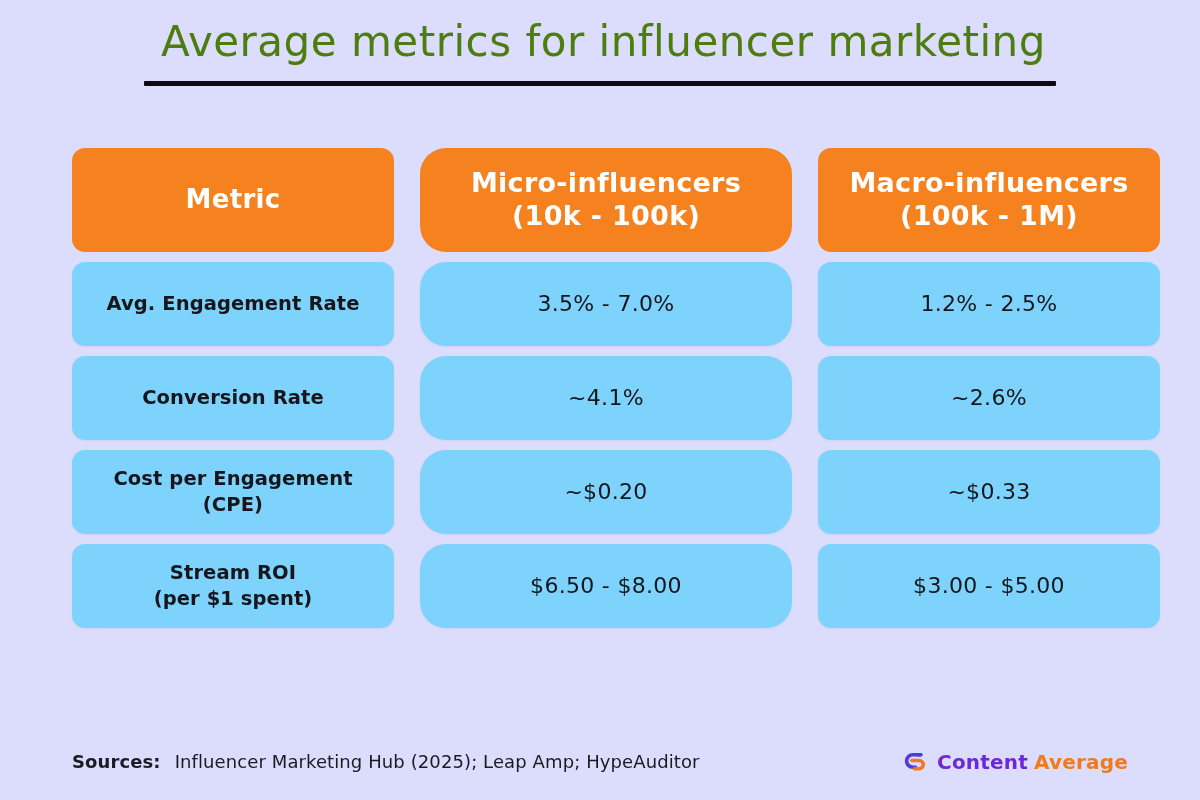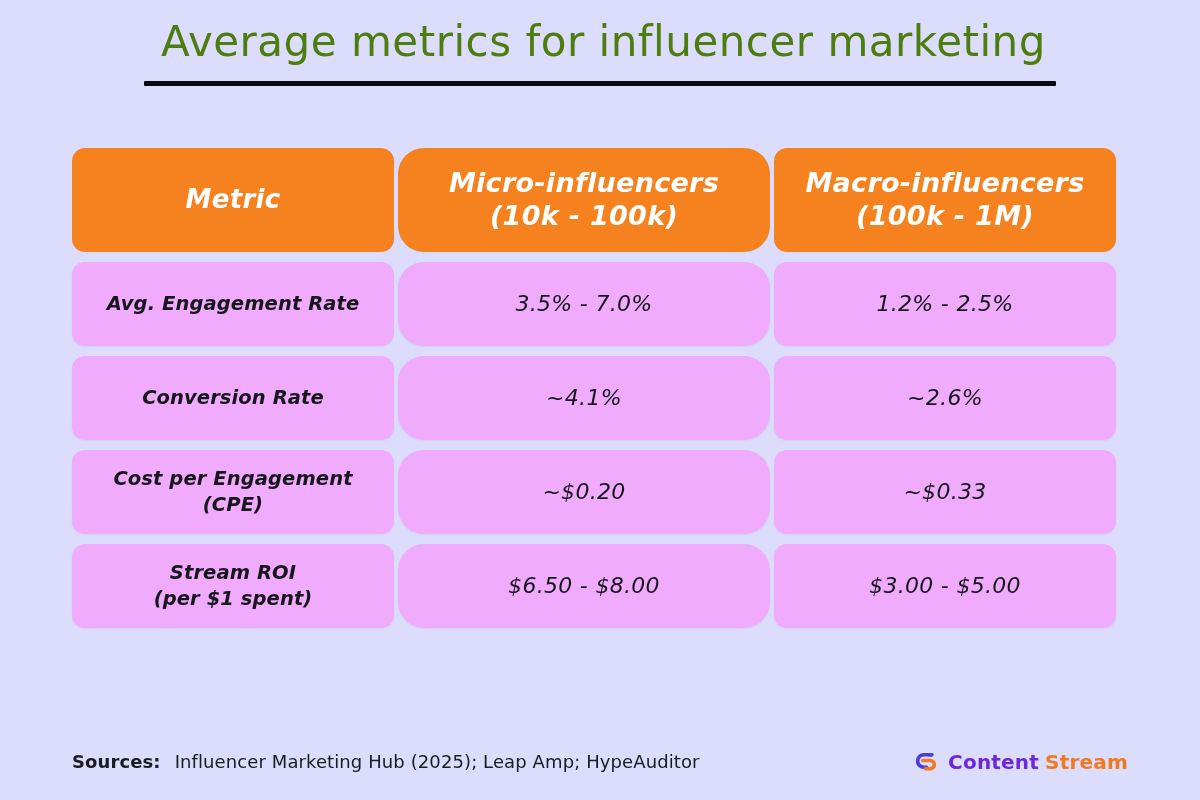--- a/index.html
+++ b/index.html
@@ -57,23 +57,22 @@
     margin: 0 auto;
     margin-top: 62px;
     width: 1056px;
     display: flex;
     flex-direction: column;
     gap: 10px;
   }
 
   .row {
     display: flex;
-    gap: 4px;
+    gap: 26px;
     width: 100%;
-    font-style: italic;
   }
 
   .cell {
     display: flex;
     align-items: center;
     justify-content: center;
     text-align: center;
     border-radius: 13px;
     padding: 6px 14px;
   }
@@ -92,21 +91,21 @@
     line-height: 1.22;
     letter-spacing: 0.3px;
   }
 
   .row-header .col-metric { font-size: 26px; }
 
   .hdr-line2 { display: block; }
 
   
   .row-data .cell {
-    background: #f0abfc;
+    background: #7dd3fc;
     height: 84px;
     color: #16161c;
     box-shadow: 0 1px 2px rgba(80, 80, 140, 0.07);
   }
 
   .row-data .col-metric {
     font-size: 19.5px;
     font-weight: 700;
     line-height: 1.3;
     letter-spacing: 0.1px;
@@ -273,18 +272,18 @@
     </div>
 
     <div class="brand">
       <svg class="brand-mark" viewBox="0 0 48 48">
         <path d="M34 11 H19 C12.4 11 7 16.4 7 23 C7 29.6 12.4 35 19 35 H24" fill="none" stroke="#4b3fd6" stroke-width="7" stroke-linecap="round"></path>
         <path d="M17 22 H31 C35.4 22 39 25.6 39 30 C39 34.4 35.4 38 31 38 H22" fill="none" stroke="#f07a1e" stroke-width="7" stroke-linecap="round"></path>
         <path d="M28 11 H34" fill="none" stroke="#4b3fd6" stroke-width="7" stroke-linecap="round"></path>
       </svg>
       <div class="brand-text">
         <span class="brand-content">Content</span>
-        <span class="brand-stream">Stream</span>
+        <span class="brand-stream">Average</span>
       </div>
     </div>
   </div>
 
 </div>
 
 </body></html>

